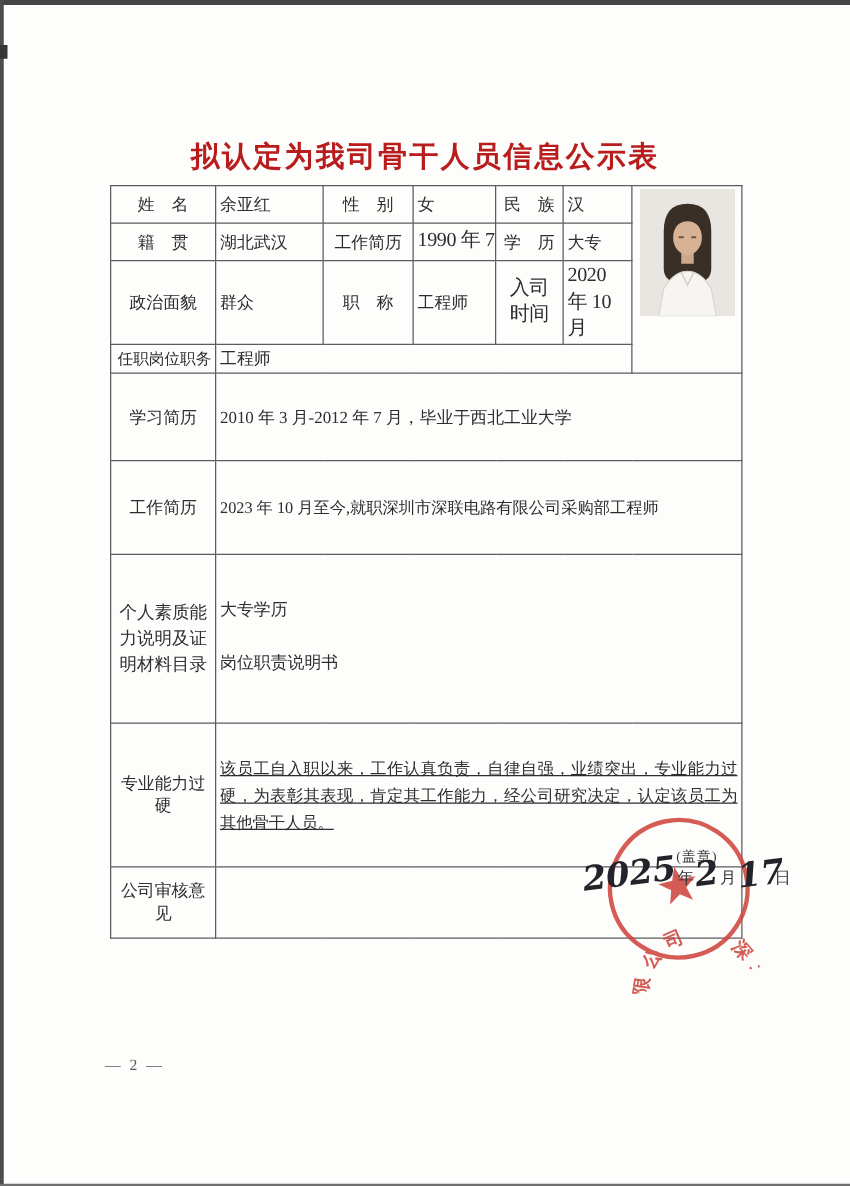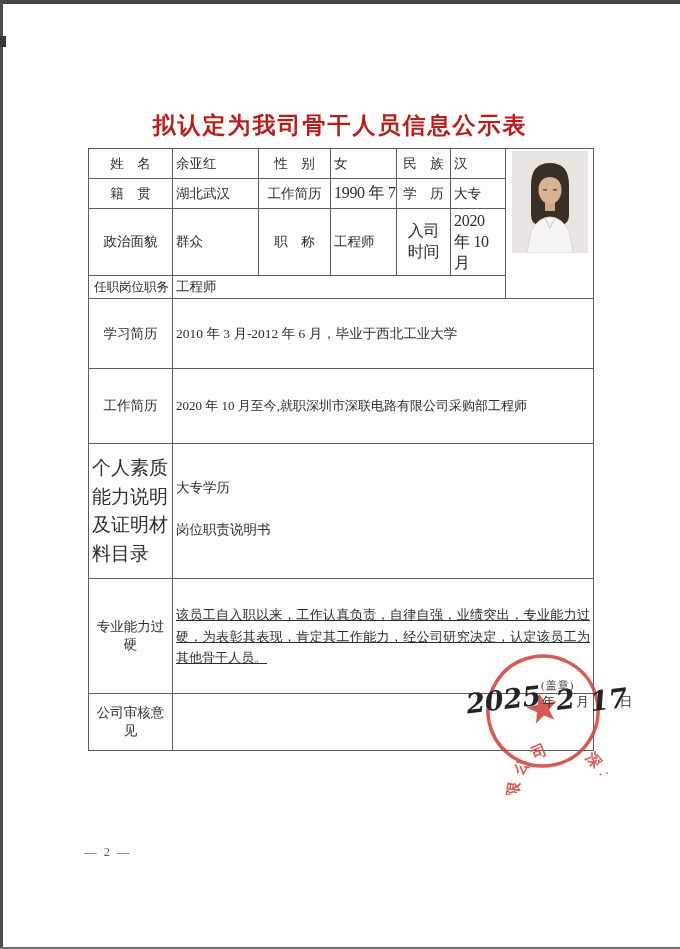--- a/index.html
+++ b/index.html
@@ -28,21 +28,21 @@
   table.form td { border:1px solid var(--border); padding:2px 3px; overflow:hidden; }
   td.lbl  { text-align:center;margin-left:33px; }
   td.val  { text-align:left;margin-top:16px; }
   td.small { font-size:16px; line-height:1.3; letter-spacing:-0.3px; }
   td.pos-lbl { font-size:12.5px; padding:2px 0; text-align:right;margin-top:12px; }
   td.left { text-align:left; padding-left:12px; padding-right:8px; }
   td.nowrap { white-space:nowrap; font-size:13px; }
   td.para { font-size:13px; line-height:1.65; padding:6px 10px 6px 10px; text-align:justify;text-decoration:underline; }
   .ability-item { margin:0 0 4px 0; }
   .ability-item + .ability-item { margin-top:24px; }
-  td.ability-lbl { font-size:19px; line-height:1.5; padding:2px 2px; }
+  td.ability-lbl { font-size:14px; line-height:1.5; padding:2px 2px; text-align:center; }
 
   .photo-cell { vertical-align:top; text-align:center; padding:5px 5px 12px 5px; }
 
   .note {
     position:absolute; left:88px; top:717px; width:509px; margin:0;
     font-size:14.5px; line-height:21px; text-indent:2em; color:#2c2c2c;
   }
   .pagenum {
     position:absolute; left:84px; top:845px;
     font-size:12.5px; color:#5a5a5a; letter-spacing:2px;
@@ -131,25 +131,25 @@
       <td class="val">工程师</td>
       <td class="lbl small">入司时间</td>
       <td class="val small">2020 年 10 月</td>
     </tr>
     <tr style="height:22px">
       <td class="pos-lbl">任职岗位职务</td>
       <td class="val" colspan="5">工程师</td>
     </tr>
     <tr style="height:70px">
       <td class="lbl">学习简历</td>
-      <td class="left" colspan="6">2010 年 3 月-2012 年 6 月，毕业于西北工业大学</td>
+      <td class="left" colspan="6">2010 年 3 月-2012 年 7 月，毕业于西北工业大学</td>
     </tr>
     <tr style="height:75px">
       <td class="lbl">工作简历</td>
-      <td class="left nowrap" colspan="6">2020 年 10 月至今,就职深圳市深联电路有限公司采购部工程师</td>
+      <td class="left nowrap" colspan="6">2023 年 10 月至今,就职深圳市深联电路有限公司采购部工程师</td>
     </tr>
     <tr style="height:135px">
       <td class="ability-lbl">个人素质能力说明及证明材料目录</td>
       <td class="left" colspan="6">
         <p class="ability-item">大专学历</p>
         <p class="ability-item">岗位职责说明书</p>
       </td>
     </tr>
     <tr style="height:115px">
       <td class="lbl">专业能力过硬</td>

